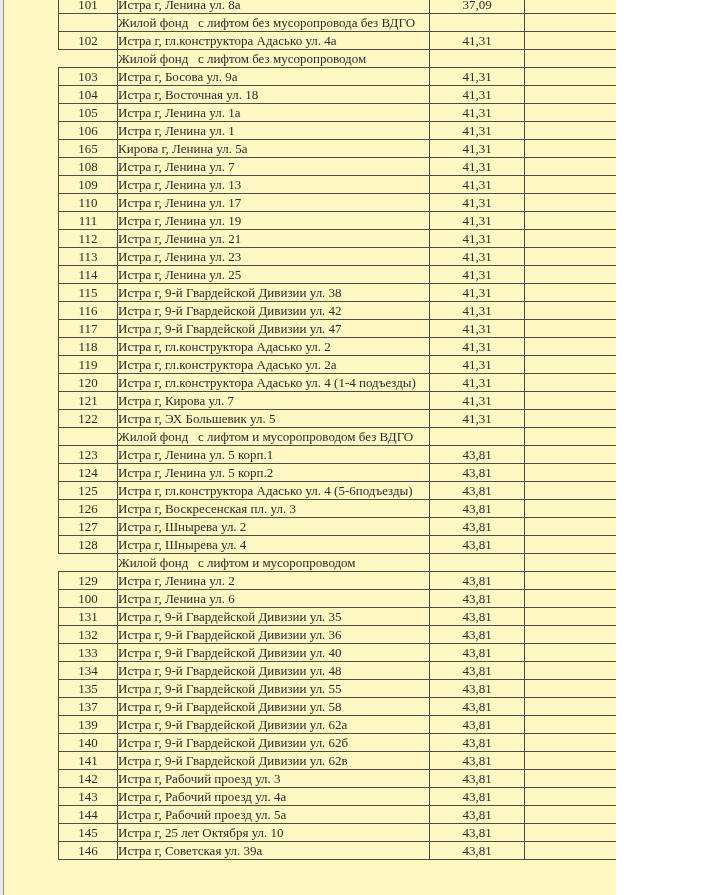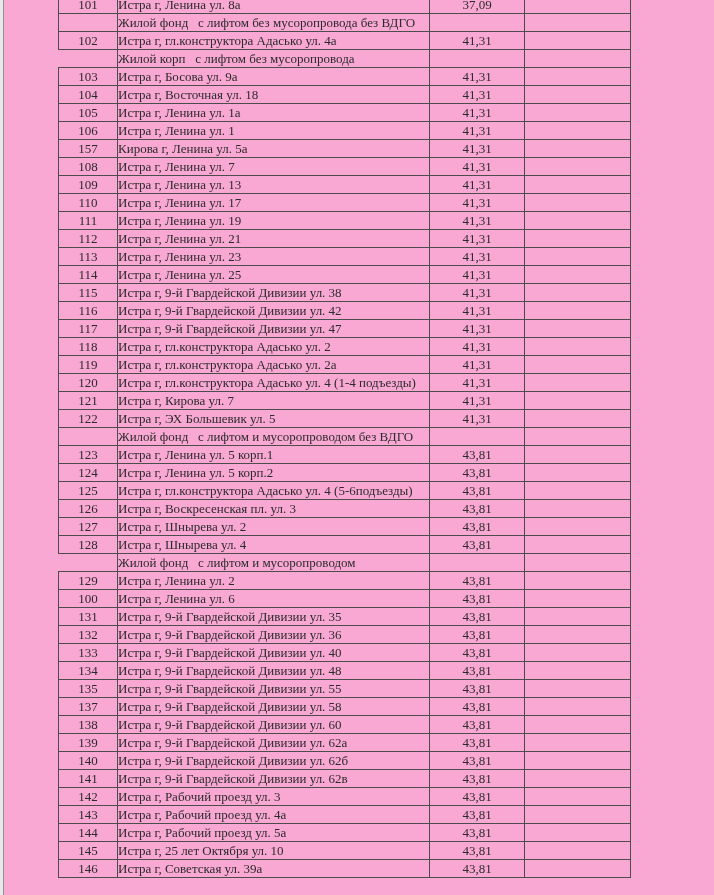--- a/index.html
+++ b/index.html
@@ -1,17 +1,17 @@
 <!DOCTYPE html>
 <html><head>
 <meta charset="utf-8">
 <style>
   html,body{margin:0;padding:0;background:#fff;}
   .page{
-    position:relative;width:714px;height:895px;background:#f9a8d4;
+    position:relative;width:616px;height:895px;background:#fef9c3;
     overflow:hidden;font-family:"Liberation Serif",serif;color:#2b2b2b;text-decoration:underline;
   }
   .scan-shadow{position:absolute;left:0;top:0;width:3px;height:100%;background:#e8e8e8;}
   .scan-line{position:absolute;left:3px;top:0;width:1px;height:100%;background:#939393;}
   .table-wrap{position:absolute;left:58px;top:-5px;}
   table.tariff{border-collapse:collapse;table-layout:fixed;width:572px;}
   table.tariff td{
     border:1px solid #4c4c4c;height:17px;padding:0;
     font-size:13px;line-height:16px;overflow:hidden;white-space:nowrap;
   }
@@ -49,21 +49,21 @@
             <td class="blank"></td>
           </tr>
           <tr>
             <td class="num">102</td>
             <td class="addr">Истра г, гл.конструктора Адасько ул. 4а</td>
             <td class="val">41,31</td>
             <td class="blank"></td>
           </tr>
           <tr class="no-left">
             <td class="num"></td>
-            <td class="addr section">Жилой корп   с лифтом без мусоропровода</td>
+            <td class="addr section">Жилой фонд   с лифтом без мусоропроводом</td>
             <td class="val"></td>
             <td class="blank"></td>
           </tr>
           <tr>
             <td class="num">103</td>
             <td class="addr">Истра г, Босова ул. 9а</td>
             <td class="val">41,31</td>
             <td class="blank"></td>
           </tr>
           <tr>
@@ -78,21 +78,21 @@
             <td class="val">41,31</td>
             <td class="blank"></td>
           </tr>
           <tr>
             <td class="num">106</td>
             <td class="addr">Истра г, Ленина ул. 1</td>
             <td class="val">41,31</td>
             <td class="blank"></td>
           </tr>
           <tr>
-            <td class="num">157</td>
+            <td class="num">165</td>
             <td class="addr">Кирова г, Ленина ул. 5а</td>
             <td class="val">41,31</td>
             <td class="blank"></td>
           </tr>
           <tr>
             <td class="num">108</td>
             <td class="addr">Истра г, Ленина ул. 7</td>
             <td class="val">41,31</td>
             <td class="blank"></td>
           </tr>
@@ -266,26 +266,20 @@
           </tr>
           <tr>
             <td class="num">135</td>
             <td class="addr">Истра г, 9-й Гвардейской Дивизии ул. 55</td>
             <td class="val">43,81</td>
             <td class="blank"></td>
           </tr>
           <tr>
             <td class="num">137</td>
             <td class="addr">Истра г, 9-й Гвардейской Дивизии ул. 58</td>
-            <td class="val">43,81</td>
-            <td class="blank"></td>
-          </tr>
-          <tr>
-            <td class="num">138</td>
-            <td class="addr">Истра г, 9-й Гвардейской Дивизии ул. 60</td>
             <td class="val">43,81</td>
             <td class="blank"></td>
           </tr>
           <tr>
             <td class="num">139</td>
             <td class="addr">Истра г, 9-й Гвардейской Дивизии ул. 62а</td>
             <td class="val">43,81</td>
             <td class="blank"></td>
           </tr>
           <tr>

